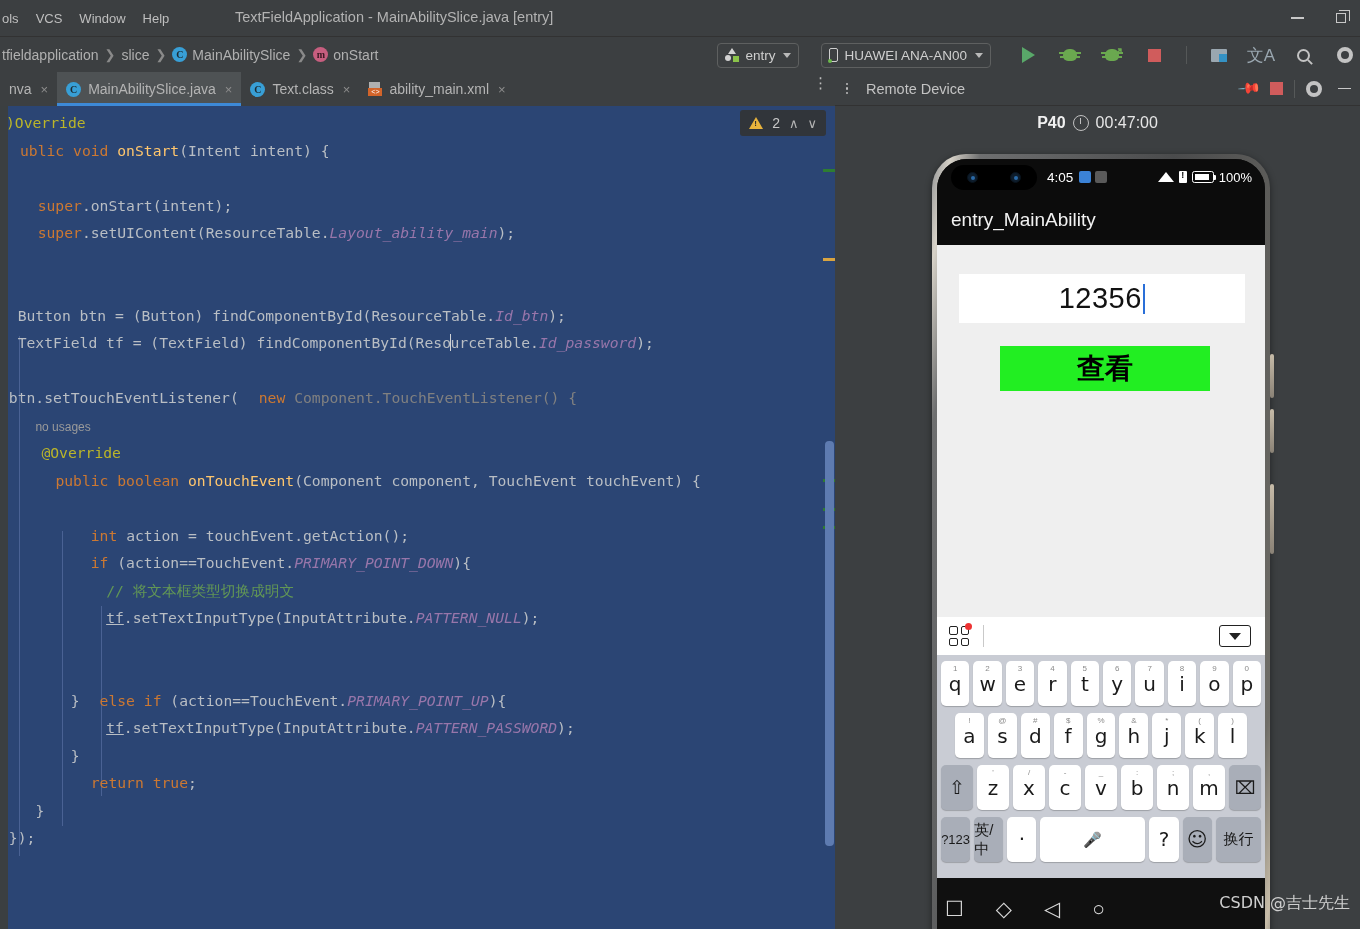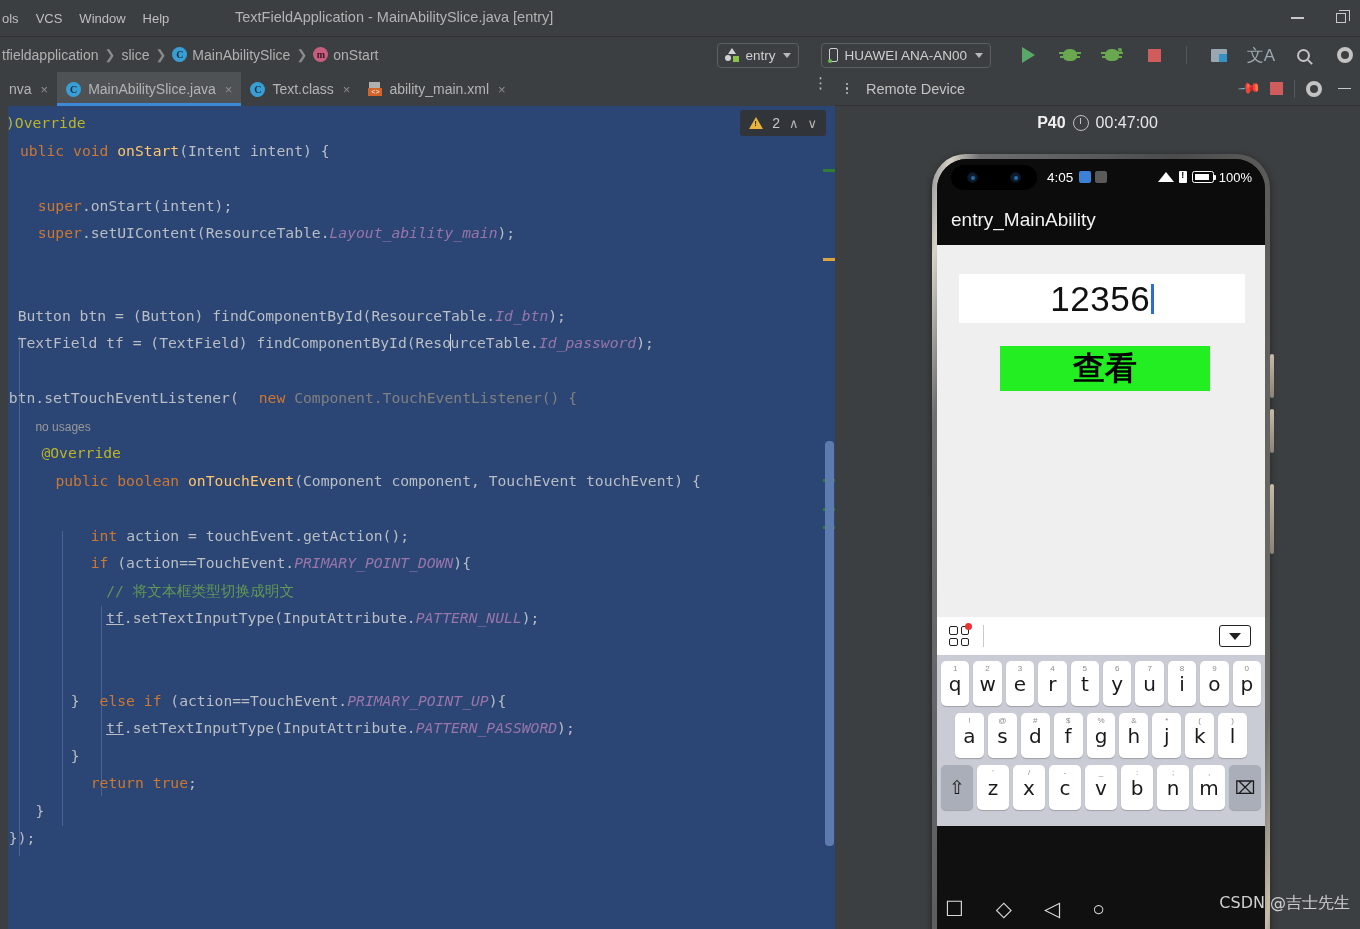--- a/index.html
+++ b/index.html
@@ -204,27 +204,27 @@
   .batt-pct { font-size:13px; color:#fff; }
 
   .appbar { height:50px; background:#0c0c0c; display:flex; align-items:center; padding:0 14px; }
   .appbar-title { color:#f2f2f2; font-size:19px; }
 
   .appbody { background:#efefef; height:372px; position:relative; }
   .tf {
     position:absolute; left:22px; top:29px; width:286px; height:49px;
     background:#fff; display:flex; align-items:center; justify-content:center;
   }
-  .tf-text { font-size:35px; color:#111; letter-spacing:0.5px; }
+  .tf-text { font-size:29px; color:#111; letter-spacing:0.5px; }
   .tf-caret { display:inline-block; width:2.5px; height:30px; background:#2a6fd8; vertical-align:-6px; margin-left:1px; }
   .gbtn {
     position:absolute; left:63px; top:101px; width:210px; height:45px;
     background:#22ee22; display:flex; align-items:center; justify-content:center;
   }
-  .gbtn-text { font-size:32px; color:#000; font-weight:bold; font-family:"DejaVu Sans",sans-serif; }
+  .gbtn-text { font-size:28px; color:#000; font-weight:bold; font-family:"DejaVu Sans",sans-serif; }
 
   
   .kb { background:#c9ccd4; }
   .kb-top { height:38px; background:#fff; display:flex; align-items:center; padding:0 12px; position:relative; }
   .kb-grid { width:20px;height:20px;display:grid;grid-template-columns:1fr 1fr;grid-template-rows:1fr 1fr;gap:3px;position:relative;}
   .kb-grid i { border:1.6px solid #222; border-radius:2px; display:block;}
   .kb-dot { position:absolute; right:-3px; top:-3px; width:7px;height:7px;border-radius:50%;background:#e33; }
   .kb-div { width:1px; height:22px; background:#c9c9c9; margin-left:14px; }
   .kb-hide { position:absolute; right:14px; width:32px;height:22px;border:1.7px solid #222;border-radius:3px;display:flex;align-items:center;justify-content:center;}
   .kb-hide span { display:block; width:0;height:0;border-left:6px solid transparent;border-right:6px solid transparent;border-top:7px solid #222; }
@@ -587,20 +587,43 @@
                   <span class="main">n</span>
                 </div>
                 <div class="key">
                   <span class="sup">,</span>
                   <span class="main">m</span>
                 </div>
                 <div class="key fn center">
                   <span class="ic-del">⌧</span>
                 </div>
               </div>
+            <div class="kb-row">
+              <div class="key fn center">
+                <span class="small">?123</span>
+              </div>
+              <div class="key fn center">
+                <span class="small2">英/中</span>
+              </div>
+              <div class="key center">
+                <span class="main">·</span>
+              </div>
+              <div class="key space center">
+                <span class="small2">🎤</span>
+              </div>
+              <div class="key center">
+                <span class="main">?</span>
+              </div>
+              <div class="key fn center">
+                <span class="main">☺</span>
+              </div>
+              <div class="key fn center wide2">
+                <span class="small2">换行</span>
+              </div>
+            </div>
           </div>
         </div>
 
       </div>
     </div>
 
     <div class="navkeys">
       <span class="nk">☐</span>
       <span class="nk">◇</span>
       <span class="nk">◁</span>

